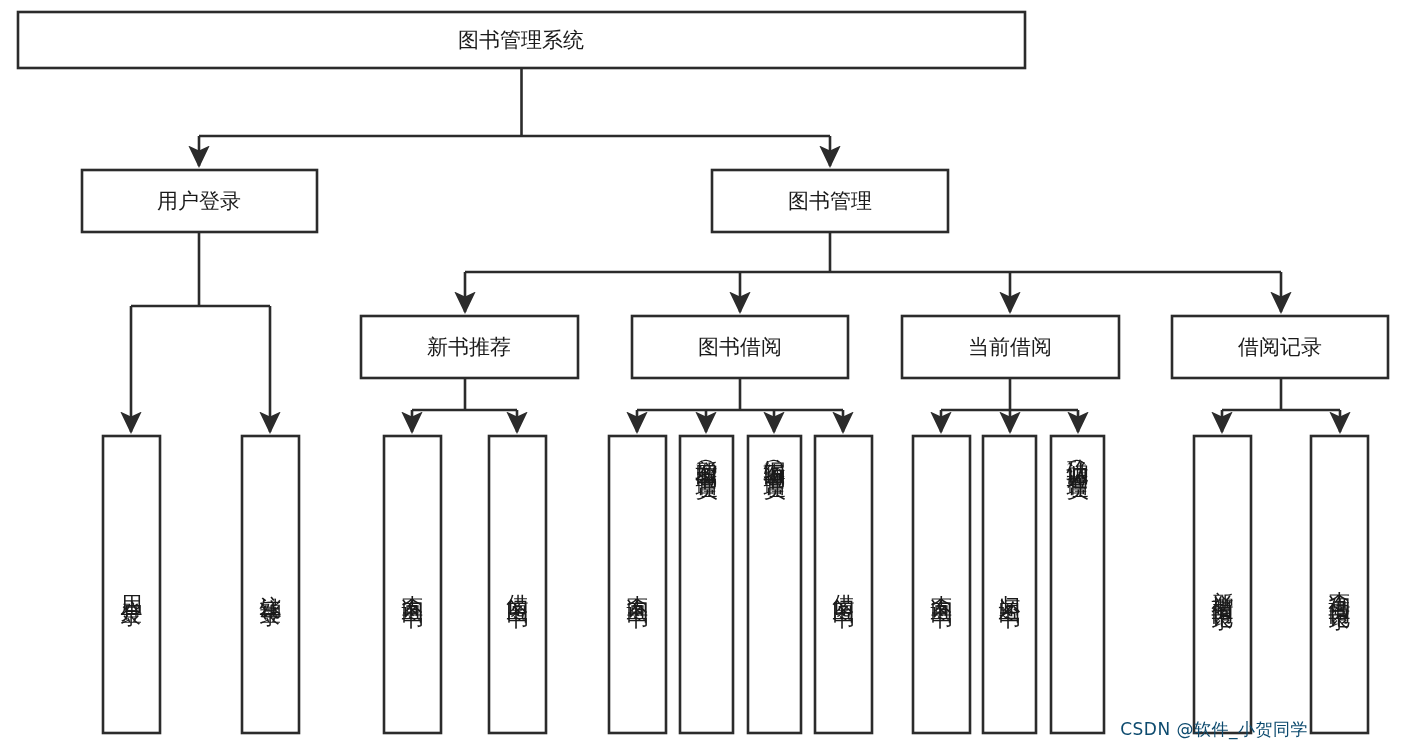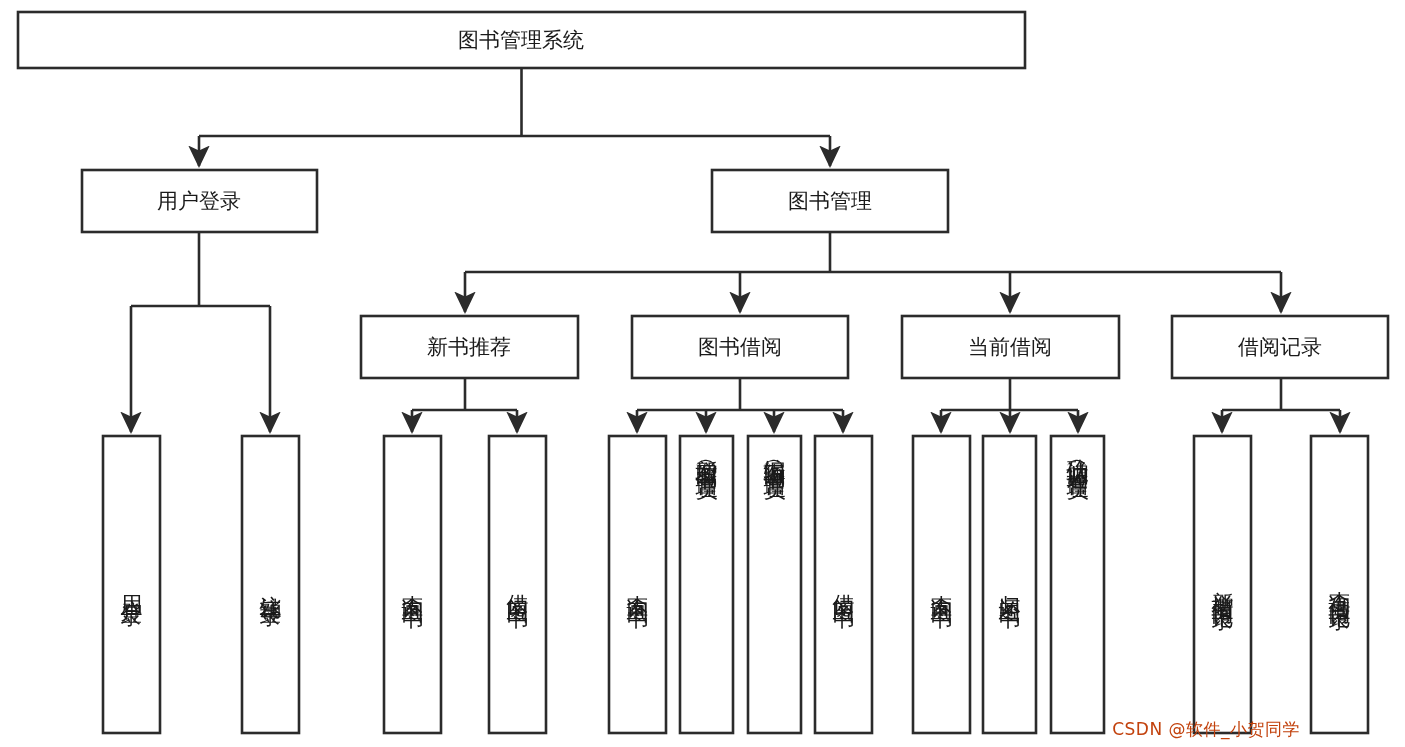--- a/index.html
+++ b/index.html
@@ -62,25 +62,25 @@
     text-orientation: upright;
     font-family: "DejaVu Sans", "Liberation Sans", sans-serif;
     font-size: 22px;
     line-height: 1.18;
     letter-spacing: 4px;
     color: #1a1a1a;
     white-space: nowrap;
   }
   #watermark {
     position: absolute;
-    right: 16px;
+    right: 8px;
     bottom: 6px;
     font-family: "DejaVu Sans", "Liberation Sans", sans-serif;
     font-size: 17px;
-    color: #c2410c;
+    color: #0c4a6e;
     letter-spacing: 0.5px;
     white-space: nowrap;
   }
 </style>
 </head>
 <body>
 
 <div id="diagram-root">
 
   <svg id="tree-svg" viewBox="0 0 1405 747">

